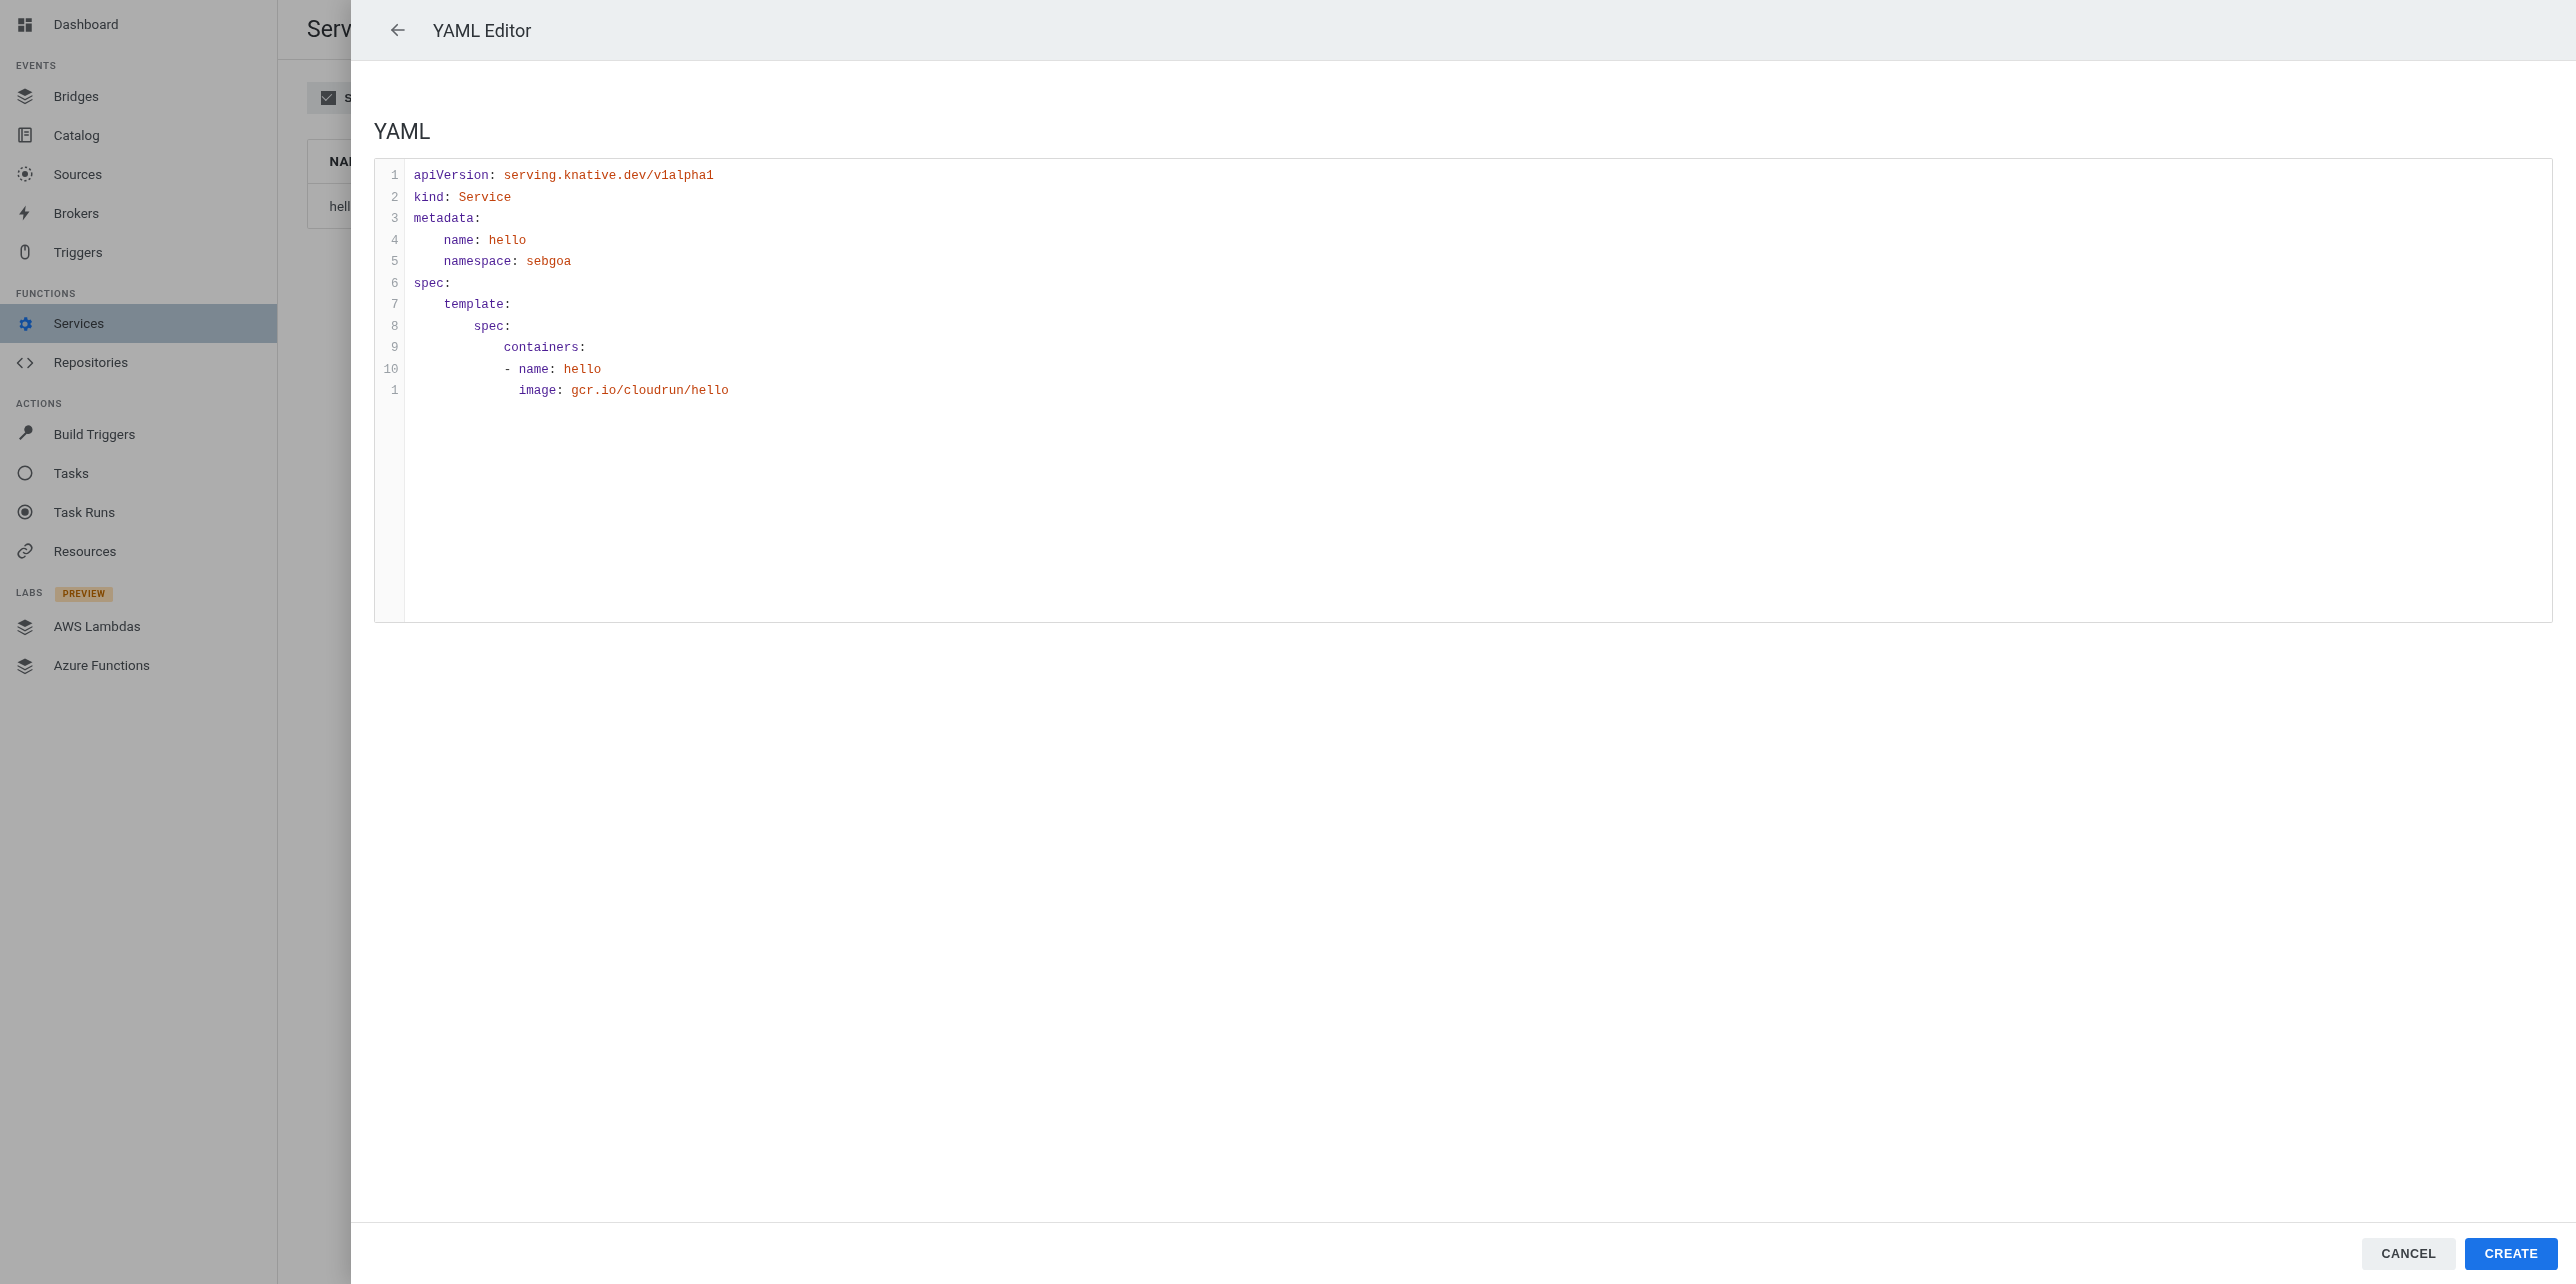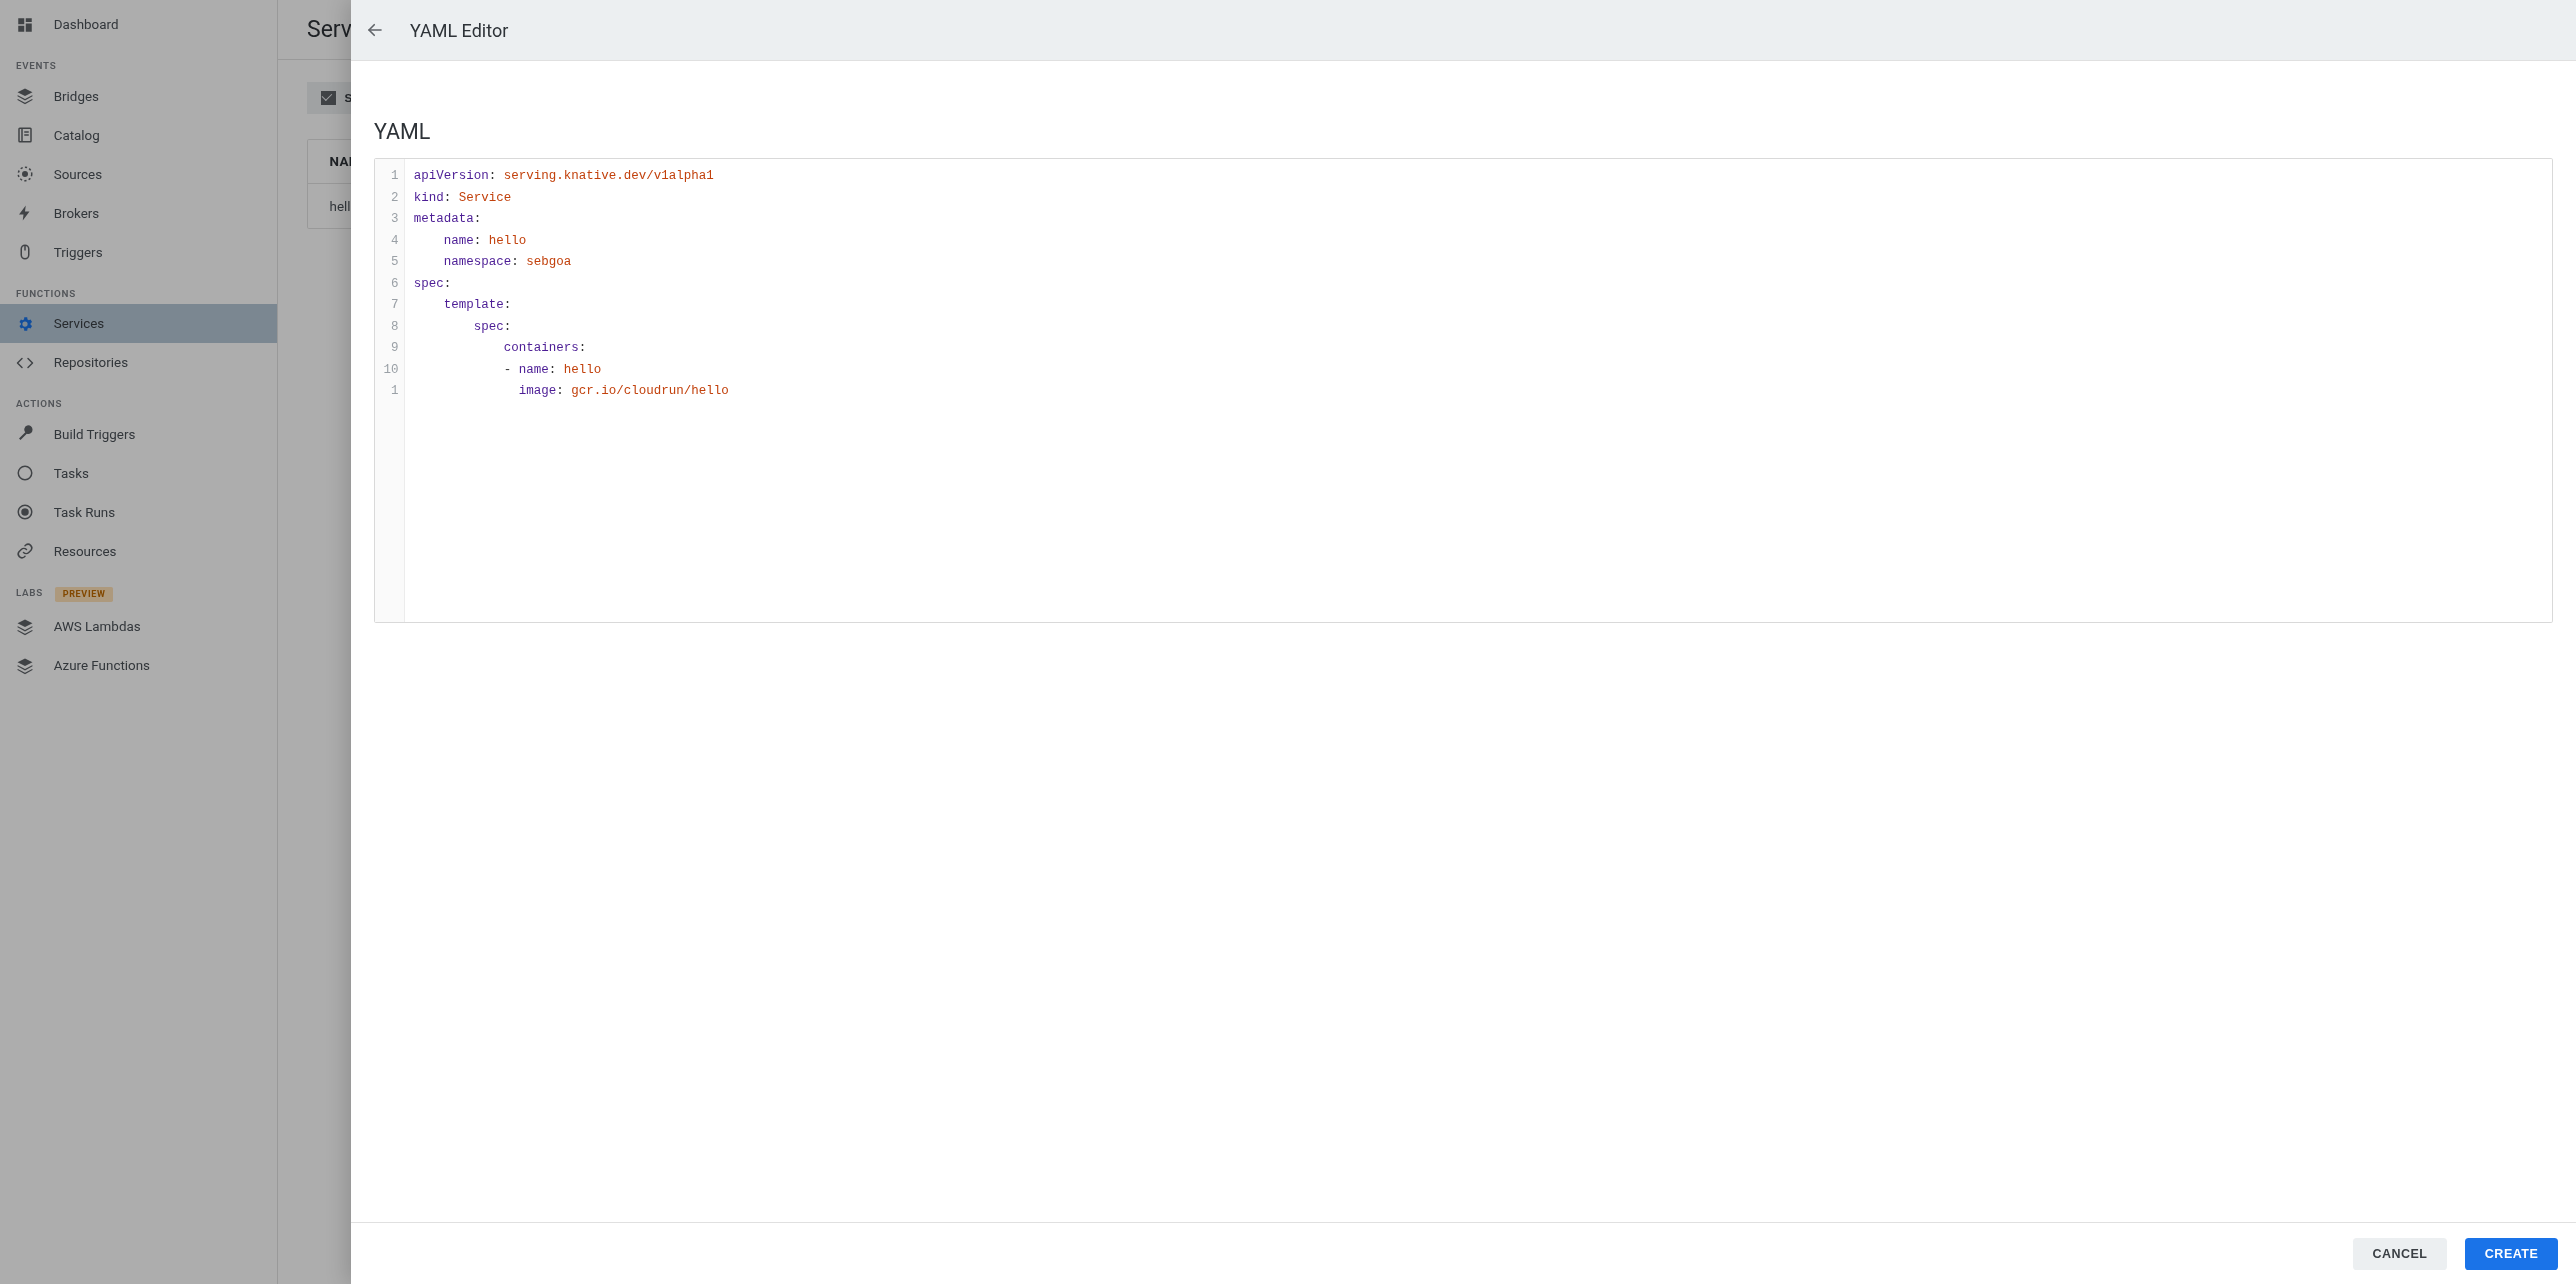--- a/index.html
+++ b/index.html
@@ -120,21 +120,21 @@
     z-index: 20;
     display: flex;
     flex-direction: column;
     box-shadow: -3.6px 0 21.5px rgba(0,0,0,0.18);
   }
   .drawer-header {
     height: 61px;
     background: #eceff1;
     display: flex;
     align-items: center;
-    padding: 0 11px;
+    padding: 0 34px;
     gap: 23px;
     border-bottom: 0.9px solid #e0e0e0;
   }
   .back-btn {
     background: none; border: none; cursor: pointer;
     color: #5f6368;
     display: inline-flex; align-items: center; justify-content: center;
     width: 25px; height: 25px;
   }
   .drawer-title {
@@ -179,21 +179,21 @@
   }
   .tok-key { color: #4c1d95; }
   .tok-punct { color: #333; }
   .tok-val { color: #c2410c; }
 
   .drawer-footer {
     border-top: 0.9px solid #e0e0e0;
     padding: 14.3px 18px;
     display: flex;
     justify-content: flex-end;
-    gap: 18px;
+    gap: 9px;
     flex-shrink: 0;
   }
   .btn {
     border: none;
     font-size: 12.5px;
     font-weight: 600;
     letter-spacing: 0.5px;
     padding: 9px 19.7px;
     border-radius: 3.6px;
     cursor: pointer;

